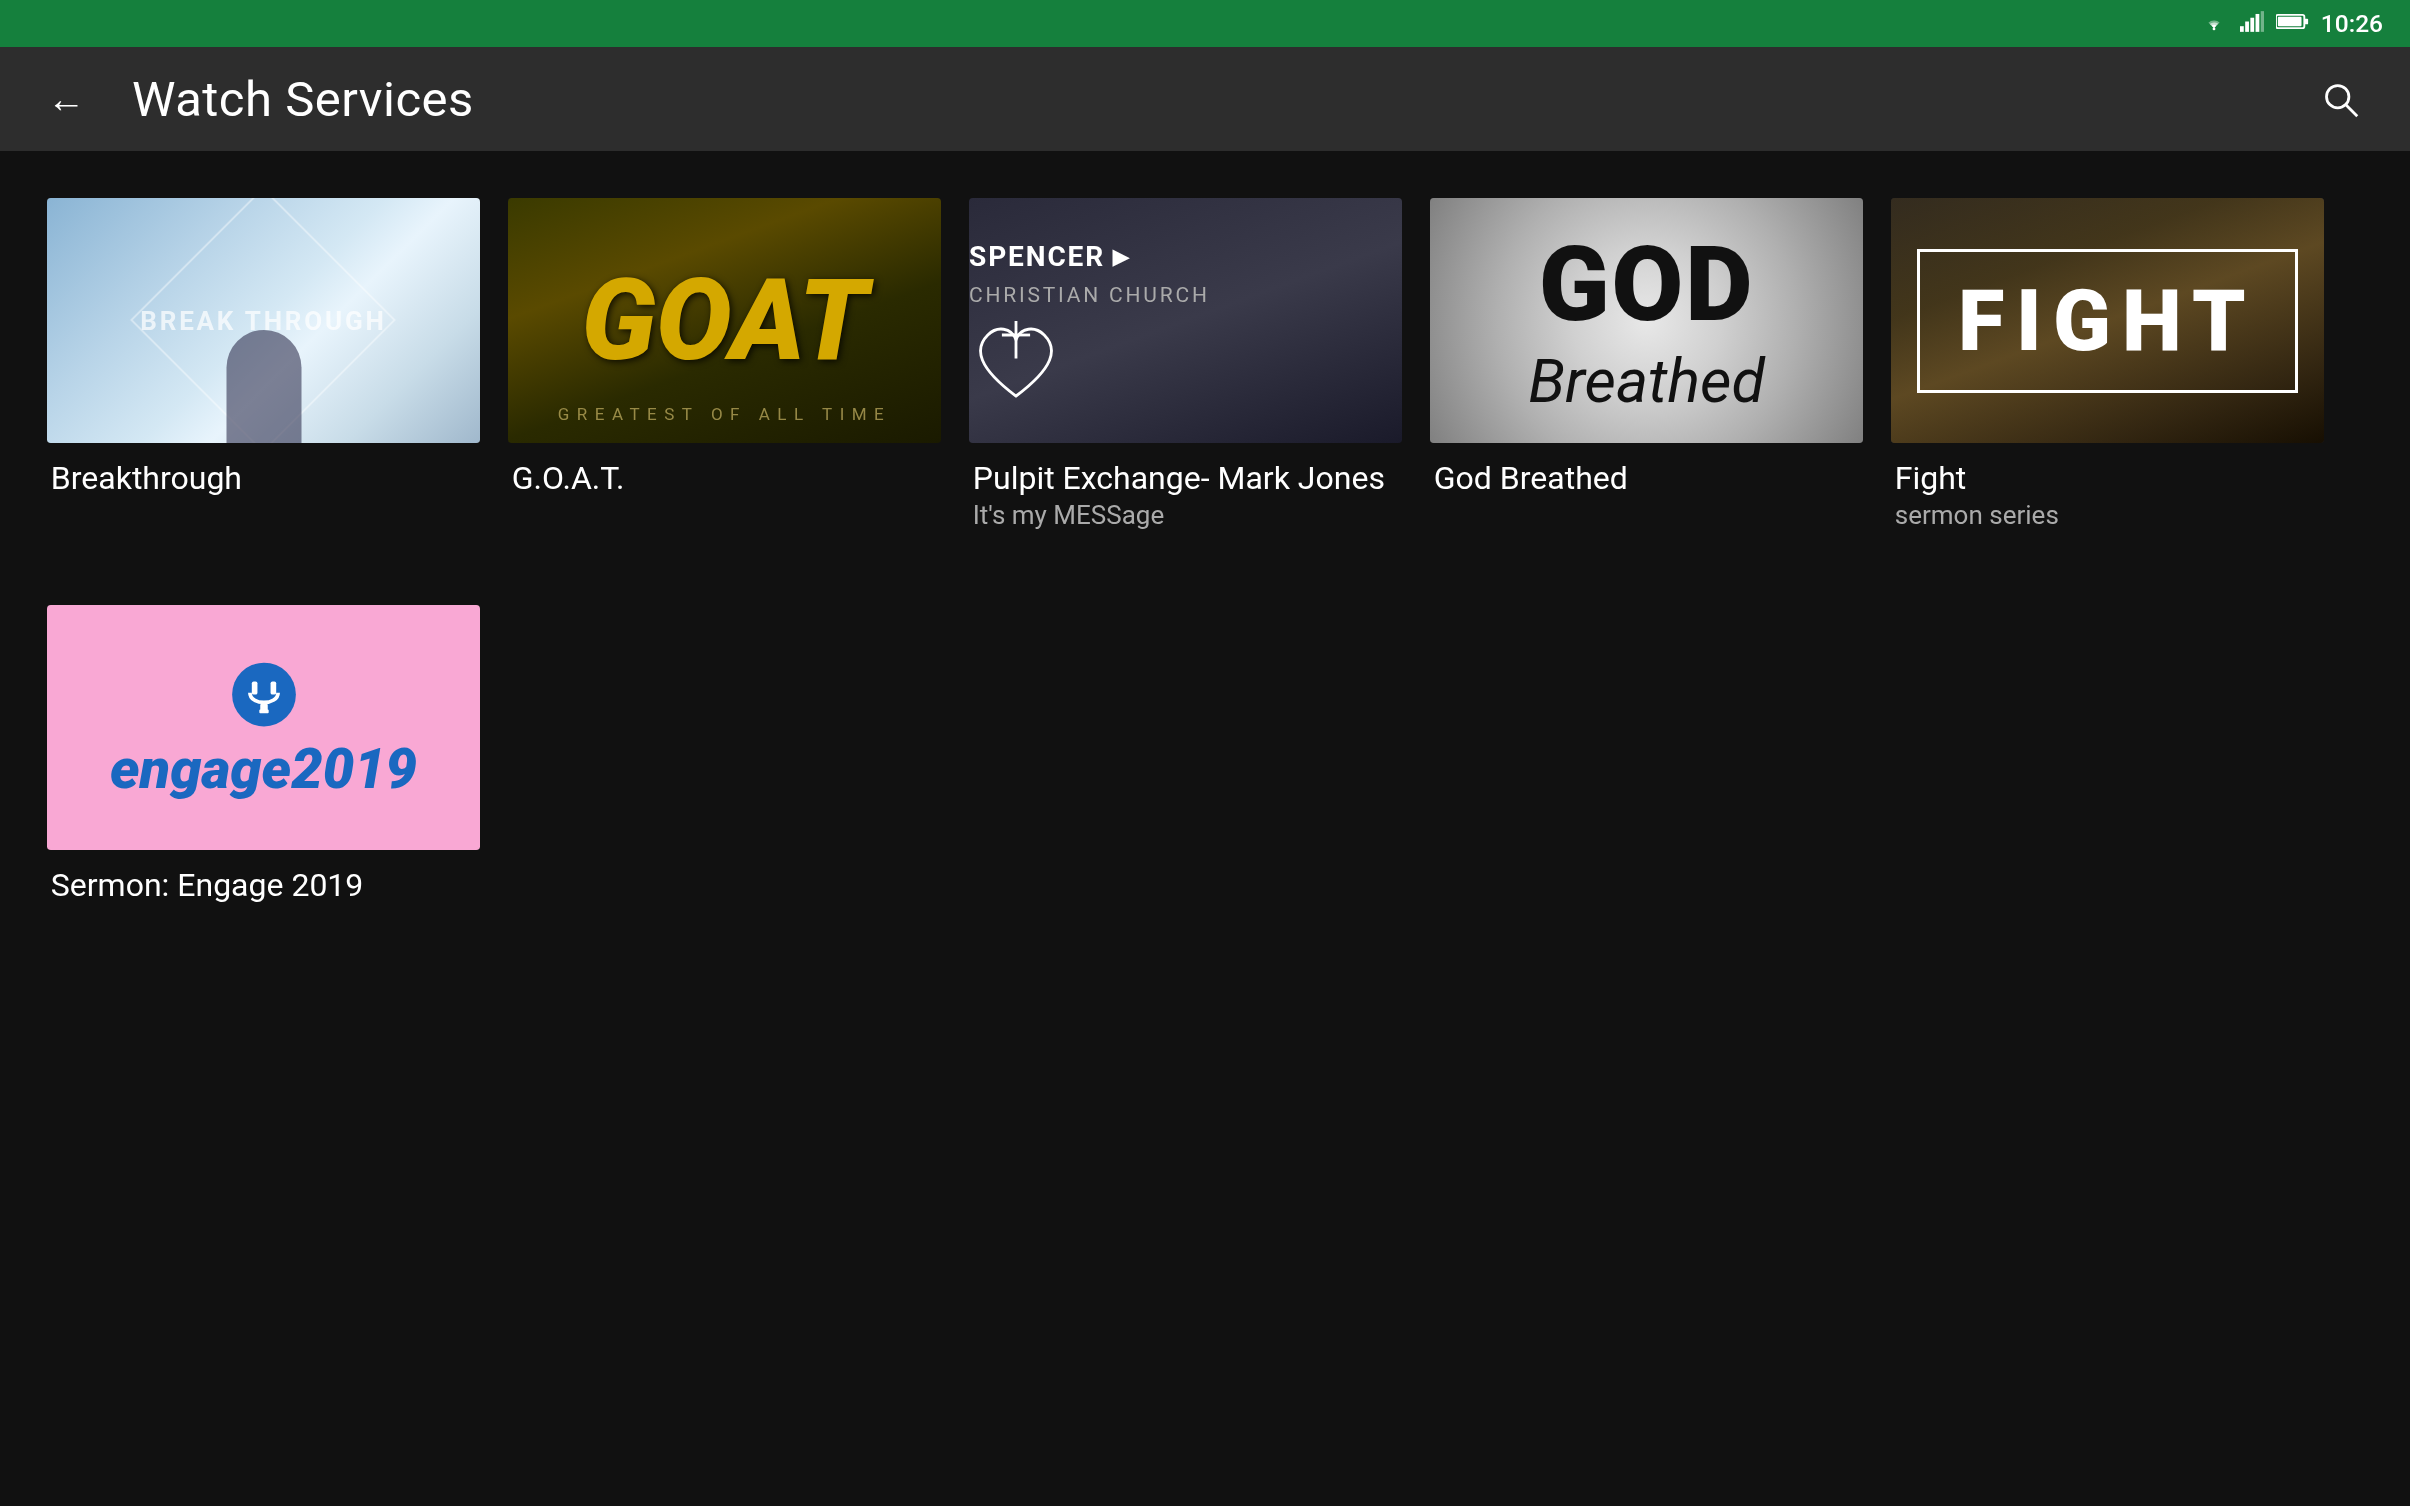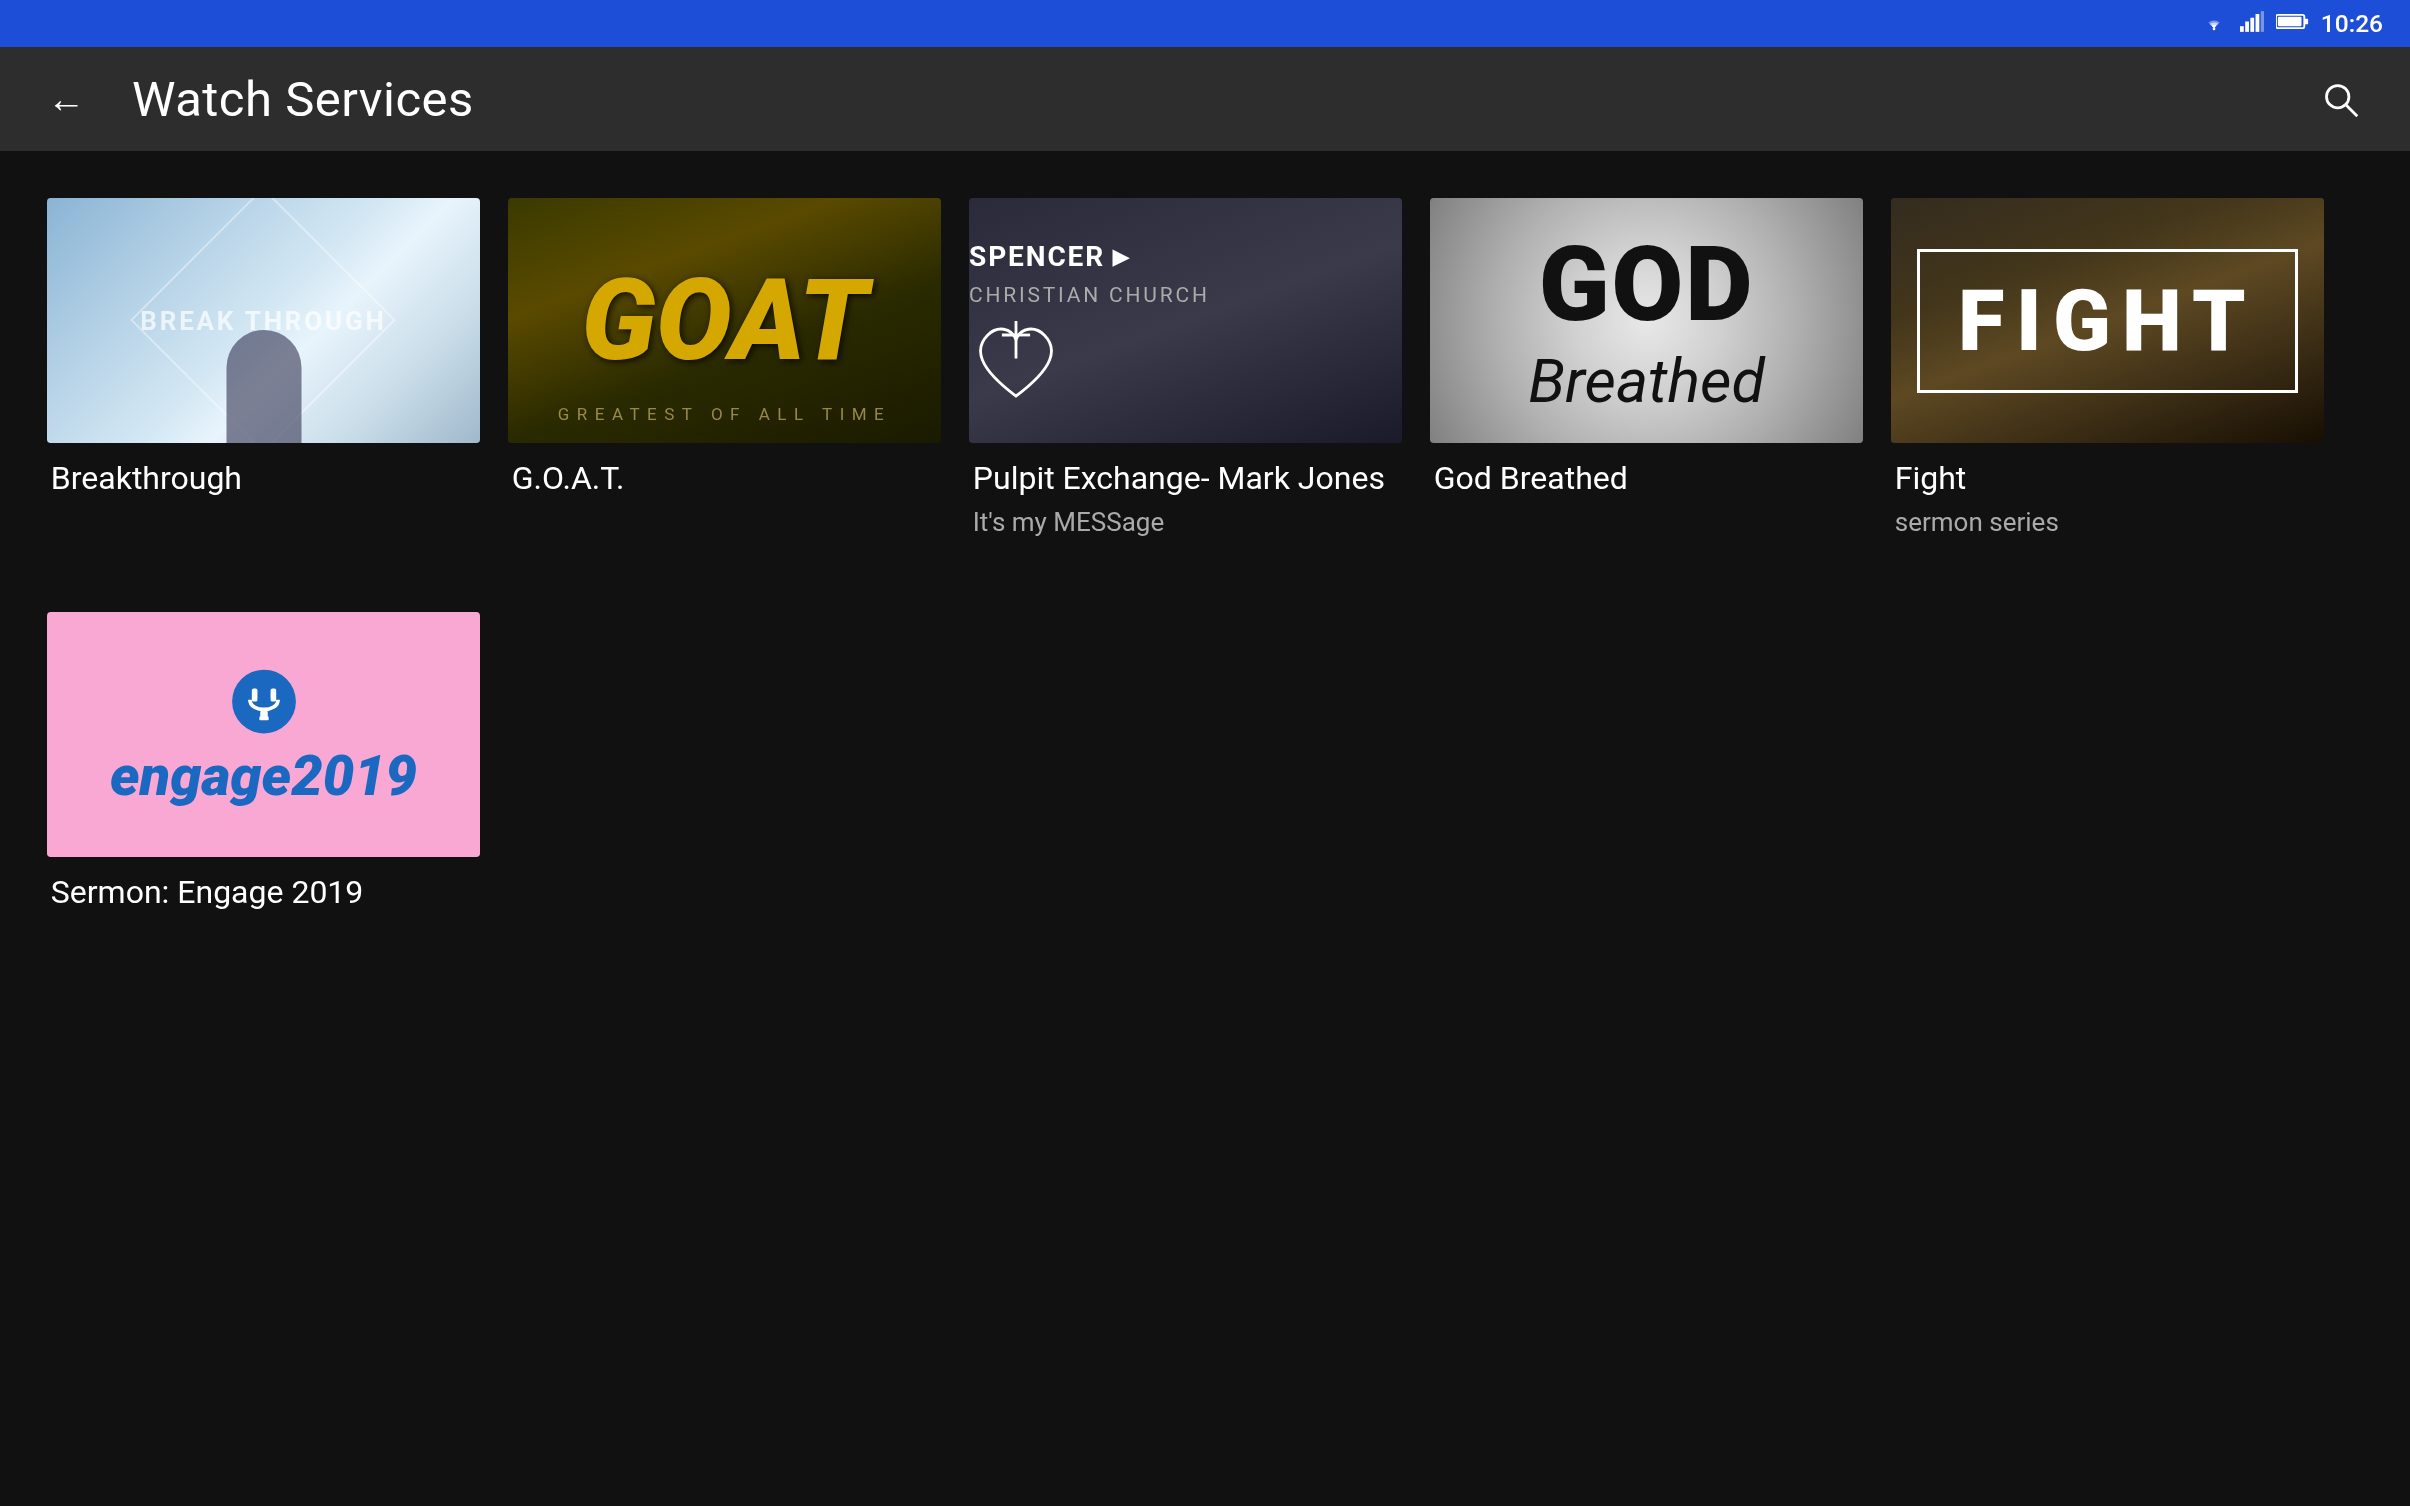--- a/index.html
+++ b/index.html
@@ -14,21 +14,21 @@
       background-color: #111111;
       font-family: 'Roboto', Arial, sans-serif;
       color: #ffffff;
       overflow: hidden;
     }
 
     
     .status-bar {
       width: 100%;
       height: 47px;
-      background-color: #1d4ed8;
+      background-color: #15803d;
       display: flex;
       align-items: center;
       justify-content: flex-end;
       padding: 0 28px;
       gap: 15px;
     }
 
     .status-icons {
       display: flex;
       align-items: center;
@@ -132,21 +132,21 @@
       font-size: 32px;
       font-weight: 400;
       color: #ffffff;
       line-height: 1.3;
     }
 
     .card-subtitle {
       font-size: 26px;
       font-weight: 400;
       color: #aaaaaa;
-      margin-top: 7px;
+      margin-top: 0;
     }
 
     
     .breakthrough-bg {
       background: linear-gradient(135deg, #8ab4d4 0%, #b8d4e8 30%, #d4e8f4 50%, #e8f4fc 60%, #c8dce8 80%, #a0b8cc 100%);
       width: 100%;
       height: 100%;
       position: relative;
       display: flex;
       align-items: center;

